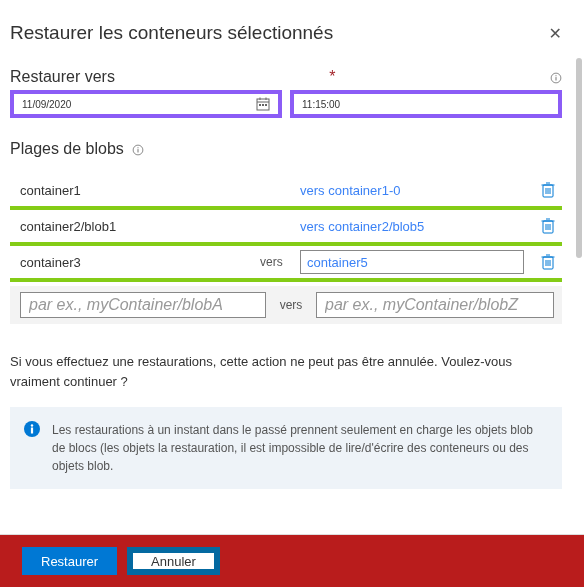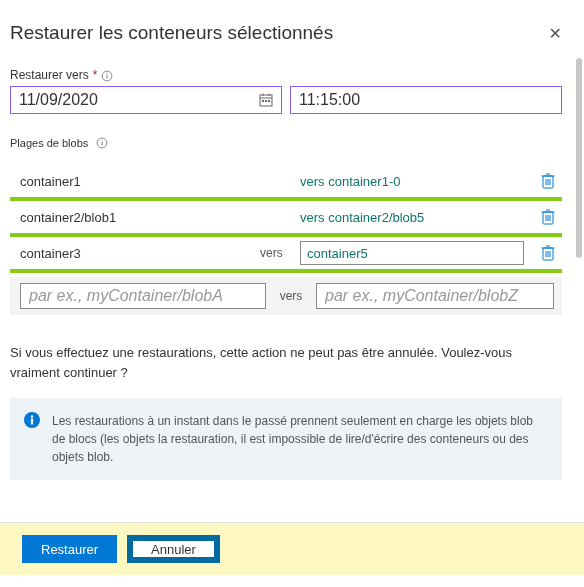--- a/index.html
+++ b/index.html
@@ -1,52 +1,52 @@
 <!DOCTYPE html>
 <html><head>
 <meta charset="utf-8">
 <style>
   * { box-sizing: border-box; margin: 0; padding: 0; }
   body { font-family: "Segoe UI", Arial, sans-serif; font-size: 13px; color: #333; background: #fff; width: 584px; height: 587px; position: relative; overflow: hidden; }
   .panel { padding: 22px 22px 0 10px; height: 520px; overflow-y: auto; }
   .header { display: flex; justify-content: space-between; align-items: center; margin-bottom: 24px; }
   .header h1 { font-size: 19px; font-weight: 400; color: #333; }
   .close-x { cursor: pointer; font-size: 16px; color: #555; }
-  .label-row { font-size: 12px; color: #333; margin-bottom: 4px; display: flex; align-items: center; gap: 4px; }
+  .label-row { font-size: 16px; color: #333; margin-bottom: 4px; display: flex; align-items: center; gap: 4px; justify-content: space-between; }
   .req-star { color: #a4262c; }
   .info-icon svg { width: 12px; height: 12px; vertical-align: middle; }
   .date-time-row { display: flex; gap: 8px; margin-bottom: 22px; }
-  .date-input, .time-input { border: 1px solid #8b5cf6; height: 28px; display: flex; align-items: center; padding: 0 8px; font-size: 16px; color: #333; gap: 20px; }
+  .date-input, .time-input { border: 4px solid #8b5cf6; height: 28px; display: flex; align-items: center; padding: 0 8px; font-size: 10px; color: #333; gap: 20px; }
   .date-input { flex: 1; justify-content: space-between; }
   .time-input { flex: 1; }
   .cal-icon { width: 14px; height: 14px; color: #666; }
-  .ranges-label { font-size: 11px; margin-bottom: 16px; display: flex; align-items: center; gap: 8px; }
+  .ranges-label { font-size: 16px; margin-bottom: 16px; display: flex; align-items: center; gap: 8px; }
   .blob-table { width: 100%; }
   .blob-row { display: flex; align-items: center; border-bottom: 4px solid #84cc16; height: 36px; font-size: 13px; }
   .blob-row .c1 { flex: 0 0 250px; padding-left: 10px; color: #333; }
   .blob-row .c2 { flex: 0 0 40px; font-size: 12px; color: #555; text-align: left; }
-  .blob-row .c3 { flex: 1; color: #0f766e; }
+  .blob-row .c3 { flex: 1; color: #3b82f6; }
   .blob-row .c3.editable { border: 1px solid #888; height: 24px; margin-right: 10px; padding: 0 6px; display: flex; align-items: center; background: #fff; }
   .del-icon { flex: 0 0 28px; display: flex; justify-content: center; cursor: pointer; }
   .del-icon svg { width: 14px; height: 16px; stroke: #0078d4; fill: none; }
   .input-row { display: flex; align-items: center; background: #f3f3f3; padding: 6px 8px 6px 10px; margin-top: 4px; gap: 6px; }
   .input-row .c1in { flex: 0 0 246px; }
   .input-row .c2in { flex: 0 0 38px; font-size: 12px; color: #555; text-align: center; }
   .input-row .c3in { flex: 1; border-radius: 9px; }
   .txt-input { width: 100%; height: 26px; border: 1px solid #888; padding: 0 8px; font-size: 16px; font-family: inherit; background: #fff; }
   .txt-input::placeholder { color: #999; font-style: italic; }
   .warn-text { font-size: 13px; color: #333; line-height: 1.5; margin: 28px 0 16px 0; }
   .cb-row { display: flex; align-items: center; gap: 10px; margin-bottom: 36px; }
   .cb { width: 18px; height: 18px; background: #0078d4; display: flex; align-items: center; justify-content: center; }
   .cb svg { width: 12px; height: 12px; stroke: #fff; fill: none; stroke-width: 2.5; }
   .cb-label { font-size: 12px; color: #333; }
   .info-box { background: #eef3f8; padding: 14px 14px; display: flex; gap: 12px; font-size: 12px; color: #555; line-height: 1.5; margin-bottom: 20px; }
   .info-ic { flex: 0 0 16px; }
   .info-ic svg { width: 16px; height: 16px; fill: #0078d4; }
-  .footer { position: absolute; bottom: 12px; left: 0; right: 0; border-top: 1px solid #ddd; padding: 12px 22px; display: flex; gap: 10px; background: #fef9c3; }
+  .footer { position: absolute; bottom: 0; left: 0; right: 0; border-top: 1px solid #ddd; padding: 12px 22px; display: flex; gap: 10px; background: #b91c1c; }
   .btn { height: 28px; padding: 0 18px; font-size: 13px; font-family: inherit; cursor: pointer; }
   .btn-primary { background: #0078d4; color: #fff; border: 1px solid #0078d4; }
   .btn-secondary { background: #fff; color: #333; border: 6px solid #0369a1; }
   .scrollbar-fake { position: absolute; top: 58px; right: 2px; width: 6px; height: 200px; background: #c8c8c8; border-radius: 3px; }
 </style>
 </head>
 <body>
 
 <div class="panel">
   <div class="header">

